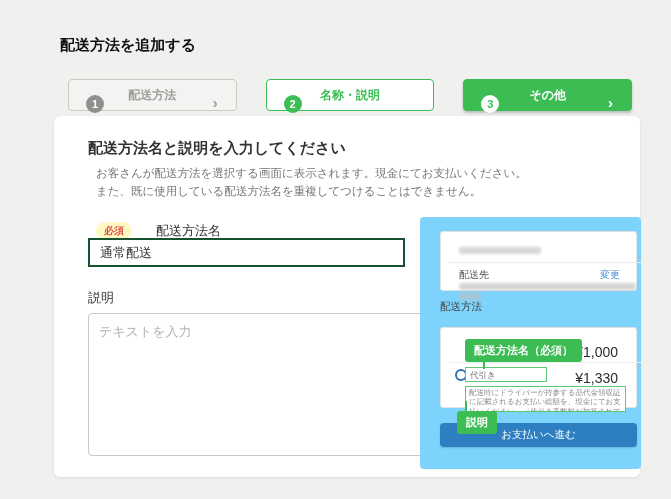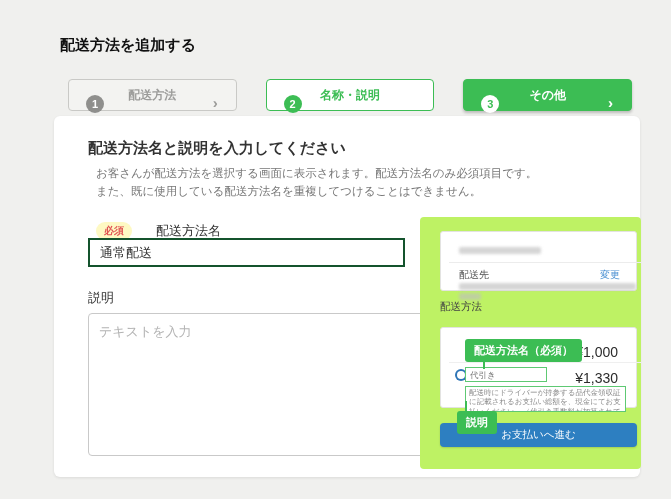--- a/index.html
+++ b/index.html
@@ -74,21 +74,21 @@
   .desc-textarea {
     position:absolute; left:26px; top:189px; width:371px; height:143px;
     border:1px solid #c9c9c9; border-radius:4px; padding:9px 10px;
     font-size:13px; color:#333; outline:none; resize:both;
     font-family:"Liberation Sans","DejaVu Sans",sans-serif;
   }
   .desc-textarea::placeholder, .name-input::placeholder { color:#b3b3b3; }
   
   .preview {
     position:absolute; left:358px; top:93px; width:221px; height:252px;
-    background:#bef264; border-radius:4px; overflow:hidden;
+    background:#7dd3fc; border-radius:4px; overflow:hidden;
   }
   .pv-card {
     position:absolute; background:#fff; border:1px solid #e3e3e1; border-radius:3px;
   }
   .addr-card { left:12px; top:6px; width:197px; height:60px; }
   .blurbar {
     position:absolute; height:7px; border-radius:2px;
     background:#bfbfbf; opacity:.65; filter:blur(1.6px);
   }
   .addr-divider { position:absolute; left:0; top:22px; width:100%; height:1px; background:#ececec; }
@@ -154,21 +154,21 @@
   <div class="step step-next">
     <span class="num">3</span>
     <span class="lbl">その他</span>
     <span class="chev">›</span>
   </div>
 </div>
 
 <div class="card">
   <h2 class="section-heading">配送方法名と説明を入力してください</h2>
   <p class="section-desc">
-    <span>お客さんが配送方法を選択する画面に表示されます。配送方法名のみ必須項目です。</span><br>
+    <span>お客さんが配送方法を選択する画面に表示されます。現金にてお支払いください。</span><br>
     <span>また、既に使用している配送方法名を重複してつけることはできません。</span>
   </p>
 
   <div class="field-label-row">
     <span class="required-badge">必須</span>
     <span class="field-label">配送方法名</span>
   </div>
   <input class="name-input" type="text" value="通常配送" style="">
 
   <div class="desc-label">説明</div>

